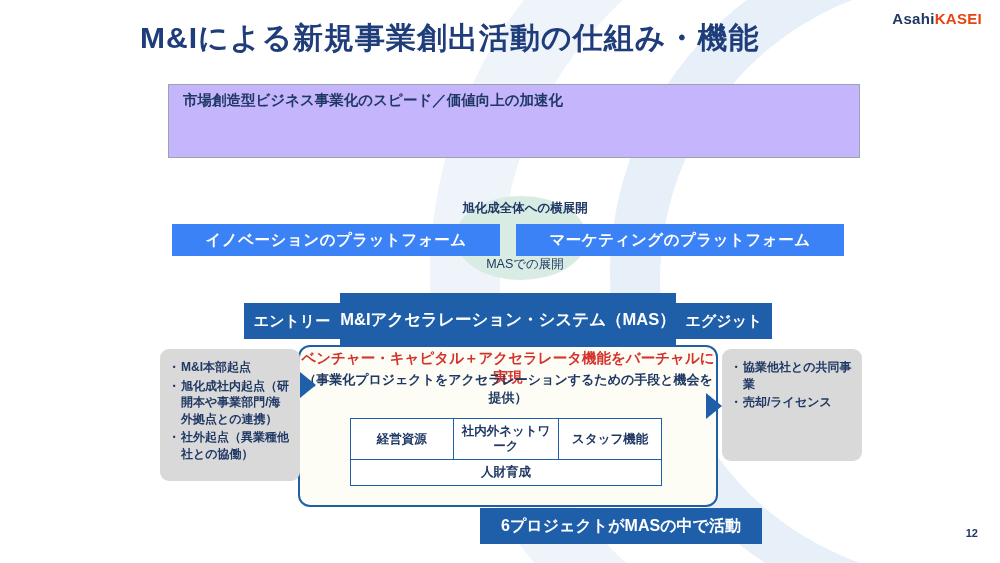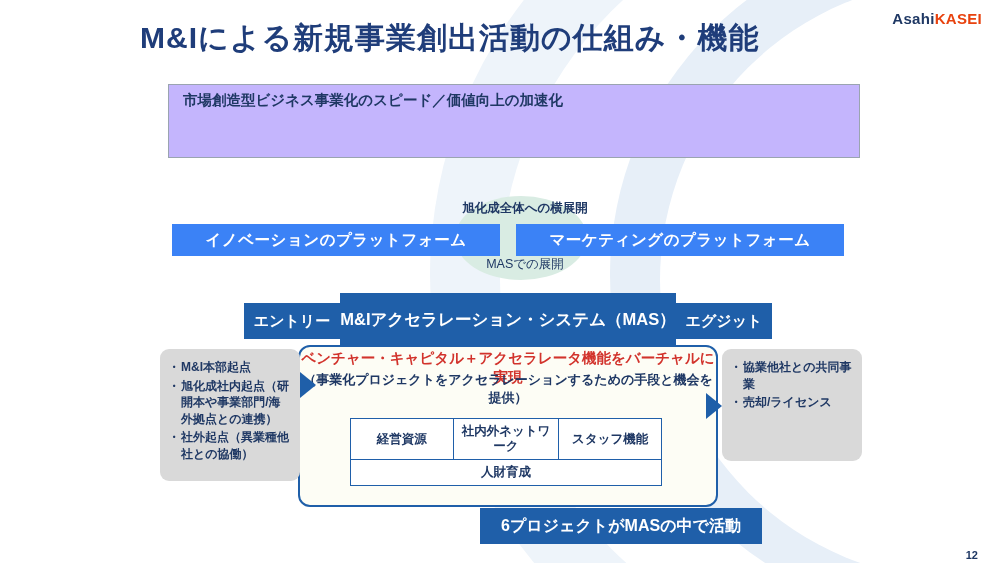--- a/index.html
+++ b/index.html
@@ -169,21 +169,21 @@
   .arrow-left-in { left:300px; top:372px; }
   .arrow-right-out { left:706px; top:393px; }
 
   .bottom-banner {
     position:absolute; left:472px; top:508px; width:282px; height:36px;
     background:#1f5fa9; color:#fff; font-size:16px; font-weight:bold;
     display:flex; align-items:center; justify-content:center;margin-left:8px;
   }
 
   .page-num {
-    position:absolute; right:22px; bottom:2px;
+    position:absolute; right:22px; bottom:24px;
     font-size:11px; font-weight:bold; color:#1f3864;
   }
 </style>
 </head>
 <body>
 
 <div class="bg-arc bg-arc-1"></div>
 <div class="bg-arc bg-arc-2"></div>
 <div class="bg-arc bg-arc-3"></div>
 <div class="bg-arc bg-arc-4"></div>

